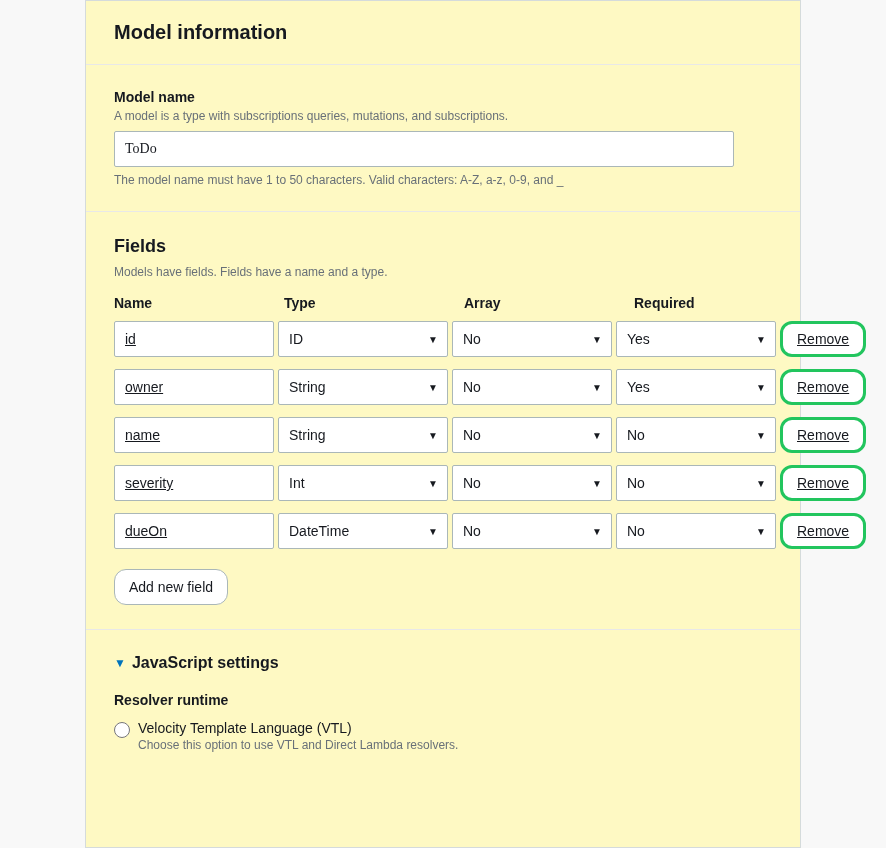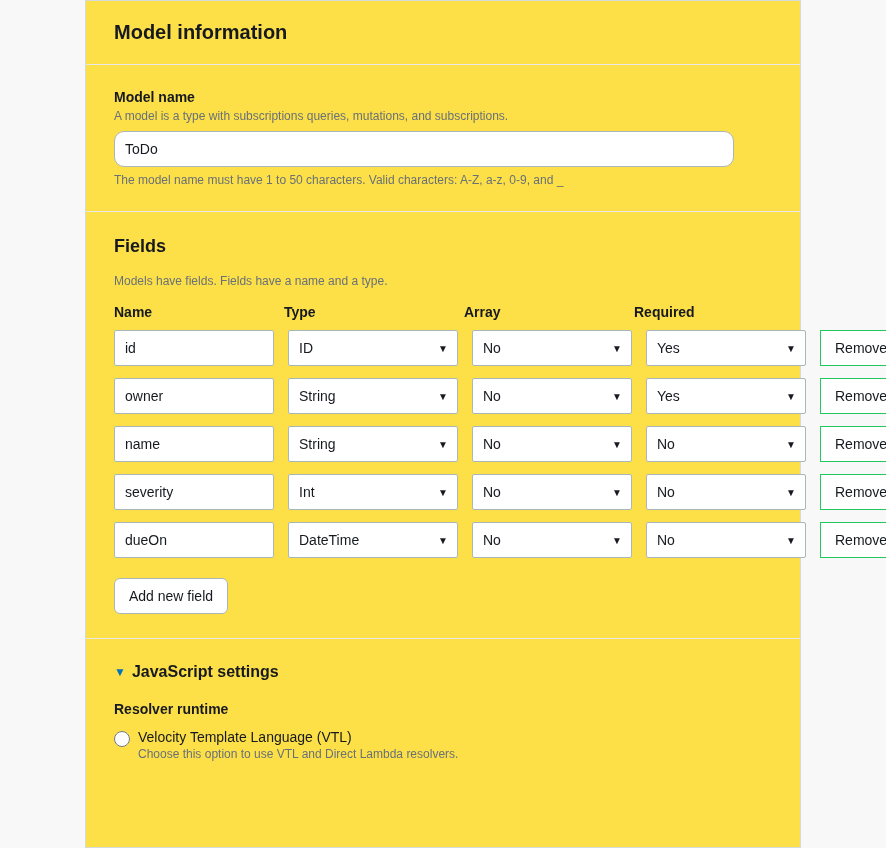--- a/index.html
+++ b/index.html
@@ -15,21 +15,21 @@
       background: #f8f8f8;
       display: flex;
       justify-content: center;
       align-items: flex-start;
       padding: 0;
     }
 
     .page-container {
       width: 716px;
       min-height: 848px;
-      background: #fde047;
+      background: #fef9c3;
       border: 1px solid #d5dbdb;
     }
 
     .section-title {
       font-size: 20px;
       font-weight: 700;
       color: #16191f;
       margin-bottom: 0;
     }
 
@@ -61,26 +61,27 @@
       font-size: 12px;
       color: #687078;
       margin-top: 6px;
     }
 
     .text-input {
       width: 100%;
       max-width: 620px;
       height: 36px;
       border: 1px solid #aab7b8;
-      border-radius: 10px;
+      border-radius: 2px;
       padding: 6px 10px;
       font-size: 14px;
       color: #16191f;
       outline: none;
       background: #fff;
+      font-family: Liberation Serif, serif;
     }
 
     
     .fields-section {
       padding: 24px 28px;
       border-bottom: 1px solid #e8e8e8;
     }
 
     .fields-subtitle {
       font-size: 12px;
@@ -97,23 +98,24 @@
 
     .column-header {
       font-size: 14px;
       font-weight: 700;
       color: #16191f;
     }
 
     .field-row {
       display: grid;
       grid-template-columns: 160px 170px 160px 160px 1fr;
-      gap: 14px;
+      gap: 4px;
       margin-bottom: 12px;
       align-items: center;
+      text-decoration: underline;
     }
 
     .field-name-input {
       height: 36px;
       border: 1px solid #aab7b8;
       border-radius: 2px;
       padding: 6px 10px;
       font-size: 14px;
       color: #16191f;
       outline: none;
@@ -148,34 +150,34 @@
       transform: translateY(-50%);
       pointer-events: none;
       color: #16191f;
       font-size: 10px;
     }
 
     .remove-btn {
       height: 36px;
       padding: 6px 14px;
       background: #fff;
-      border: 1px solid #22c55e;
-      border-radius: 0;
+      border: 3px solid #22c55e;
+      border-radius: 12px;
       font-size: 14px;
       color: #16191f;
       cursor: pointer;
       white-space: nowrap;
     }
 
     .add-field-btn {
       height: 36px;
       padding: 6px 14px;
       background: #fff;
       border: 1px solid #aab7b8;
-      border-radius: 6px;
+      border-radius: 12px;
       font-size: 14px;
       color: #16191f;
       cursor: pointer;
       margin-top: 8px;
     }
 
     
     .additional-settings-section {
       padding: 24px 28px;
     }
@@ -252,21 +254,21 @@
   </div>
 
   <div class="model-name-section">
     <div class="field-label">Model name</div>
     <div class="field-description">A model is a type with subscriptions queries, mutations, and subscriptions.</div>
     <input type="text" class="text-input" value="ToDo" style="">
     <div class="field-hint">The model name must have 1 to 50 characters. Valid characters: A-Z, a-z, 0-9, and _</div>
   </div>
 
   <div class="fields-section">
-    <h2 class="section-title" style="font-size:18px; margin-bottom:17px;">Fields</h2>
+    <h2 class="section-title" style="font-size:18px; margin-bottom:8px;">Fields</h2>
     <div class="fields-subtitle">Models have fields. Fields have a name and a type.</div>
 
     
     <div class="fields-header">
       <div class="column-header">Name</div>
       <div class="column-header">Type</div>
       <div class="column-header">Array</div>
       <div class="column-header">Required</div>
       <div></div>
     </div>

